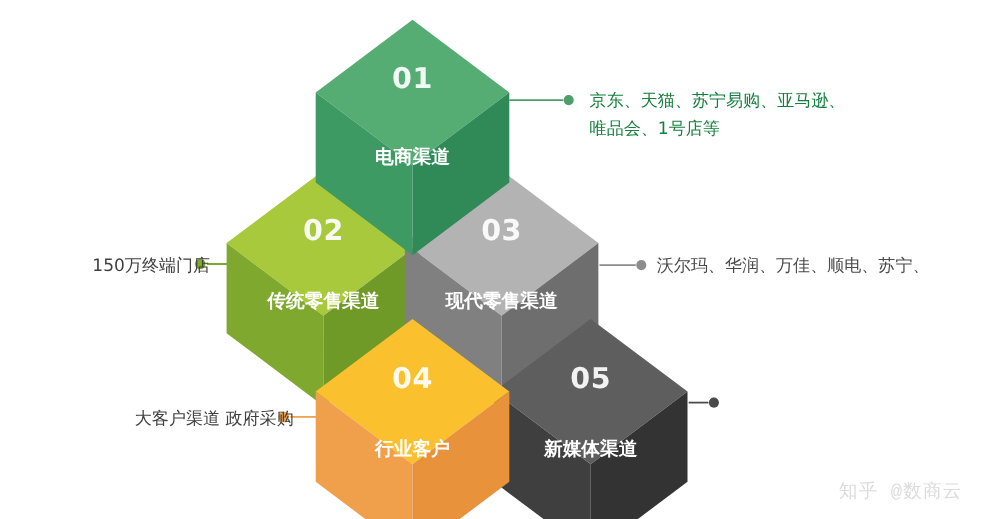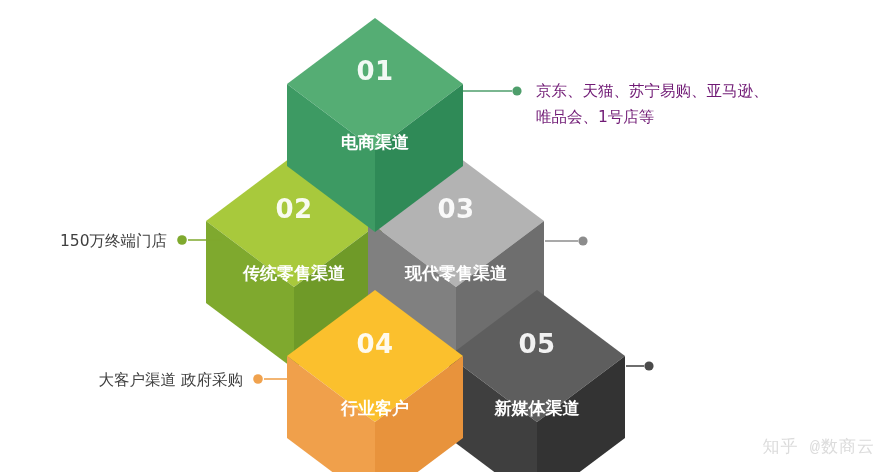--- a/index.html
+++ b/index.html
@@ -45,22 +45,23 @@
     font-family: "DejaVu Sans", "Liberation Sans", sans-serif;
     font-size: 15.5px;
     line-height: 26px;
     color: #4d4d4d;
     white-space: nowrap;
   }
   .note-line { display: block; }
   .note-left {
     text-align: right;
     color: #3f3f3f;
+    margin-left: 24px;
   }
-  #note-ecommerce { left: 536px; top: 78px; color: #701a75; }
+  #note-ecommerce { left: 536px; top: 78px; color: #15803d; }
   #note-modern    { left: 597px; top: 228px; color: #4a4a4a; }
   #note-newmedia  { left: 663px; top: 352px; color: #4a4a4a; }
   #note-traditional { left: 55px; top: 228px; width: 112px; text-align: right; }
   #note-industry    { left: 85px; top: 367px; width: 158px; }
   #watermark {
     position: absolute;
     right: 18px;
     bottom: 14px;
     font-family: Liberation Mono, monospace;
     font-size: 17px;
@@ -142,20 +143,21 @@
     </g>
 
   </svg>
 
   <div class="note" id="note-ecommerce">
     <span class="note-line">京东、天猫、苏宁易购、亚马逊、</span>
     <span class="note-line">唯品会、1号店等</span>
   </div>
 
   <div class="note" id="note-modern">
+    <span class="note-line">沃尔玛、华润、万佳、顺电、苏宁、</span>
   </div>
 
 
   <div class="note note-left" id="note-traditional">
     <span class="note-line">150万终端门店</span>
   </div>
 
   <div class="note note-left" id="note-industry">
     <span class="note-line">大客户渠道 政府采购</span>
   </div>

